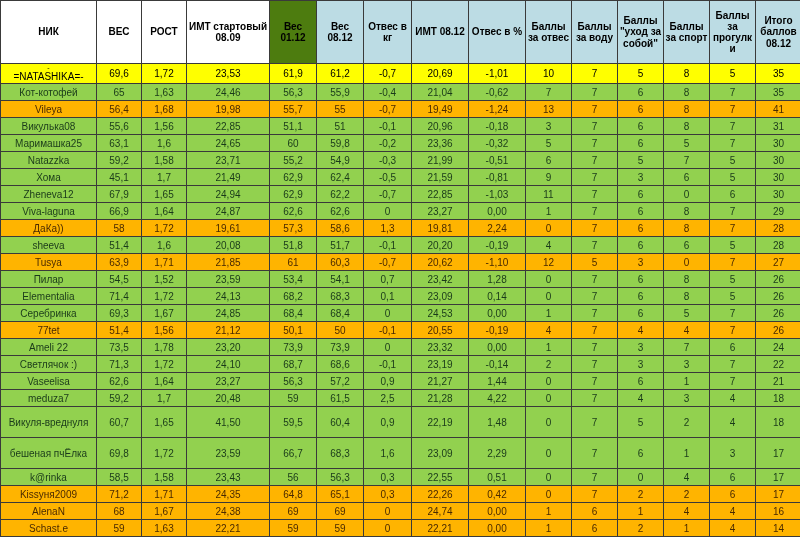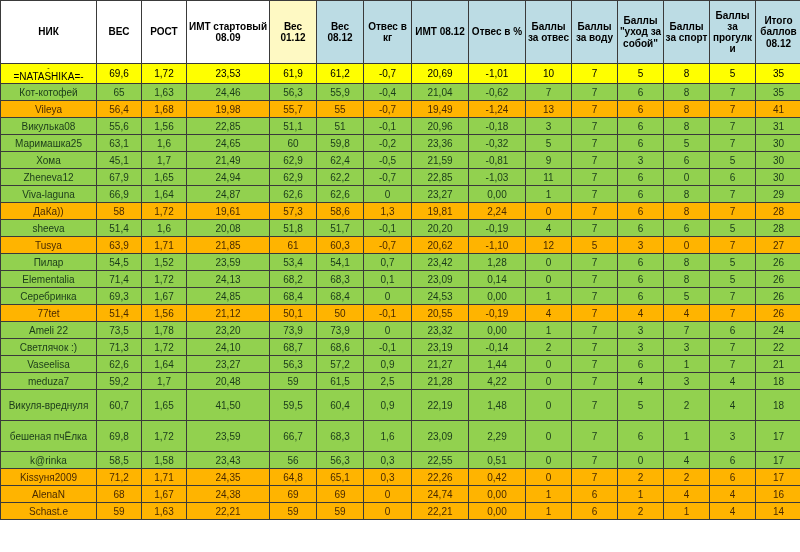--- a/index.html
+++ b/index.html
@@ -39,21 +39,21 @@
   }
   thead th {
     font-weight: bold;
     font-size: 10.5px;
     background: #ffffff;
     color: #000000;
     height: 60px;
     padding: 2px 1px;
   }
   thead th.hdr-blue { background: #bcdce4; }
-  thead th.hdr-peach { background: #fef9c3; }
+  thead th.hdr-peach { background: #4d7c0f; }
   thead th.hdr-white { background: #ffffff; }
 
   tbody td { height: 14px; }
   tbody tr.r-yellow td { background: #ffff00; color: #000000; }
   tbody tr.r-green  td { background: #92d14f; color: #1a3a1a; }
   tbody tr.r-orange td { background: #ffb400; color: #4a2a00; }
 
   tbody td.nick {
     font-size: 10px;
   }
@@ -189,20 +189,37 @@
           <td class="num">23,36</td>
           <td class="num">-0,32</td>
           <td class="num">5</td>
           <td class="num">7</td>
           <td class="num">6</td>
           <td class="num">5</td>
           <td class="num">7</td>
           <td class="num">30</td>
         </tr>
         <tr class="r-green">
+          <td class="nick">Natazzka</td>
+          <td class="num">59,2</td>
+          <td class="num">1,58</td>
+          <td class="num">23,71</td>
+          <td class="num">55,2</td>
+          <td class="num">54,9</td>
+          <td class="num">-0,3</td>
+          <td class="num">21,99</td>
+          <td class="num">-0,51</td>
+          <td class="num">6</td>
+          <td class="num">7</td>
+          <td class="num">5</td>
+          <td class="num">7</td>
+          <td class="num">5</td>
+          <td class="num">30</td>
+        </tr>
+        <tr class="r-green">
           <td class="nick">Хома</td>
           <td class="num">45,1</td>
           <td class="num">1,7</td>
           <td class="num">21,49</td>
           <td class="num">62,9</td>
           <td class="num">62,4</td>
           <td class="num">-0,5</td>
           <td class="num">21,59</td>
           <td class="num">-0,81</td>
           <td class="num">9</td>

